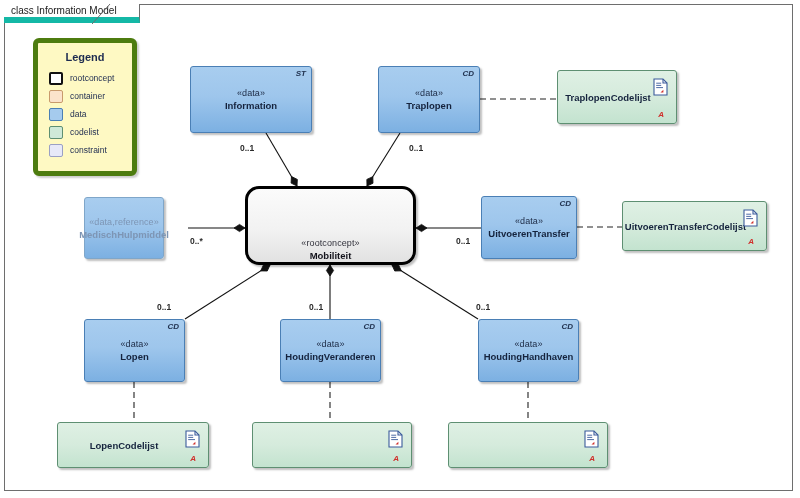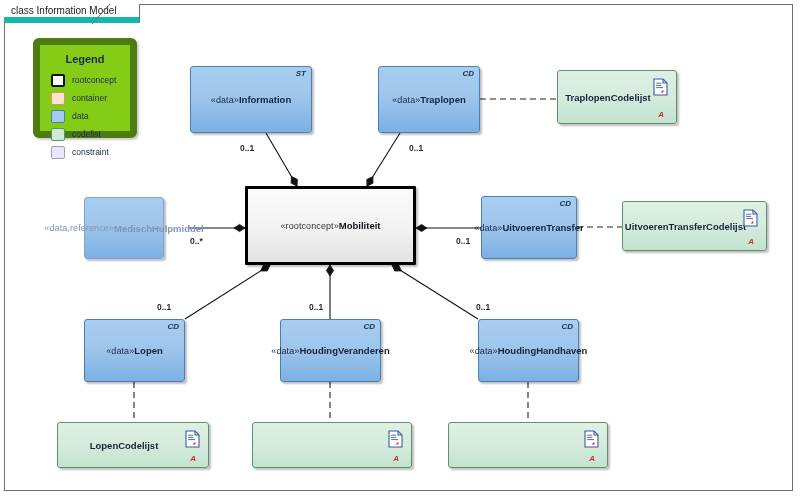--- a/index.html
+++ b/index.html
@@ -68,21 +68,21 @@
     pointer-events: none;
   }
 
   
   .node {
     position: absolute;
     box-sizing: border-box;
     z-index: 3;
     border-radius: 3px;
     display: flex;
-    flex-direction: row;
+    flex-direction: column;
     align-items: center;
     justify-content: center;
     text-align: center;
     box-shadow: 2px 2px 2px rgba(0,0,0,0.25);
   }
   .node .stereo {
     font-size: 9px;
     color: #1c2a44;
     line-height: 12px;
     letter-spacing: 0.1px;
@@ -114,21 +114,22 @@
     background: linear-gradient(180deg, #a8cdef 0%, #9ec6ec 45%, #7cb0e2 100%);
     border: 1px solid #7fa6c9;
   }
   .n-ref .stereo, .n-ref .nname {
     color: #7d95b4;
   }
   
   .n-root {
     background: linear-gradient(180deg, #fbfbfb 0%, #f2f2f2 55%, #e2e2e2 100%);
     border: 3px solid #000000;
-    border-radius: 1px;
+    border-radius: 14px;
+    justify-content: flex-end;
   }
   .n-root .stereo { color: #32323c; font-size: 9px;}
   .n-root .nname { color: #14141c; }
   
   .n-codelist {
     background: linear-gradient(180deg, #dff0e4 0%, #d5ebdc 50%, #c3e3cf 100%);
     border: 1px solid #5e8f72;
     flex-direction: row;
     justify-content: center;
   }
@@ -156,23 +157,23 @@
     color: #d0312d;
     line-height: 9px;
   }
 
   
   .legend {
     position: absolute;
     left: 33px;
     top: 38px;
     width: 104px;
-    height: 100px;
-    background: #84cc16;
-    border: 7px solid #4d7c0f;
+    height: 138px;
+    background: #fef9c3;
+    border: 5px solid #4d7c0f;
     border-radius: 6px;
     box-sizing: border-box;
     z-index: 4;
     box-shadow: 2px 2px 2px rgba(0,0,0,0.2);
   }
   .legend-title {
     text-align: center;
     font-size: 11px;
     font-weight: bold;
     color: #1d2b50;

